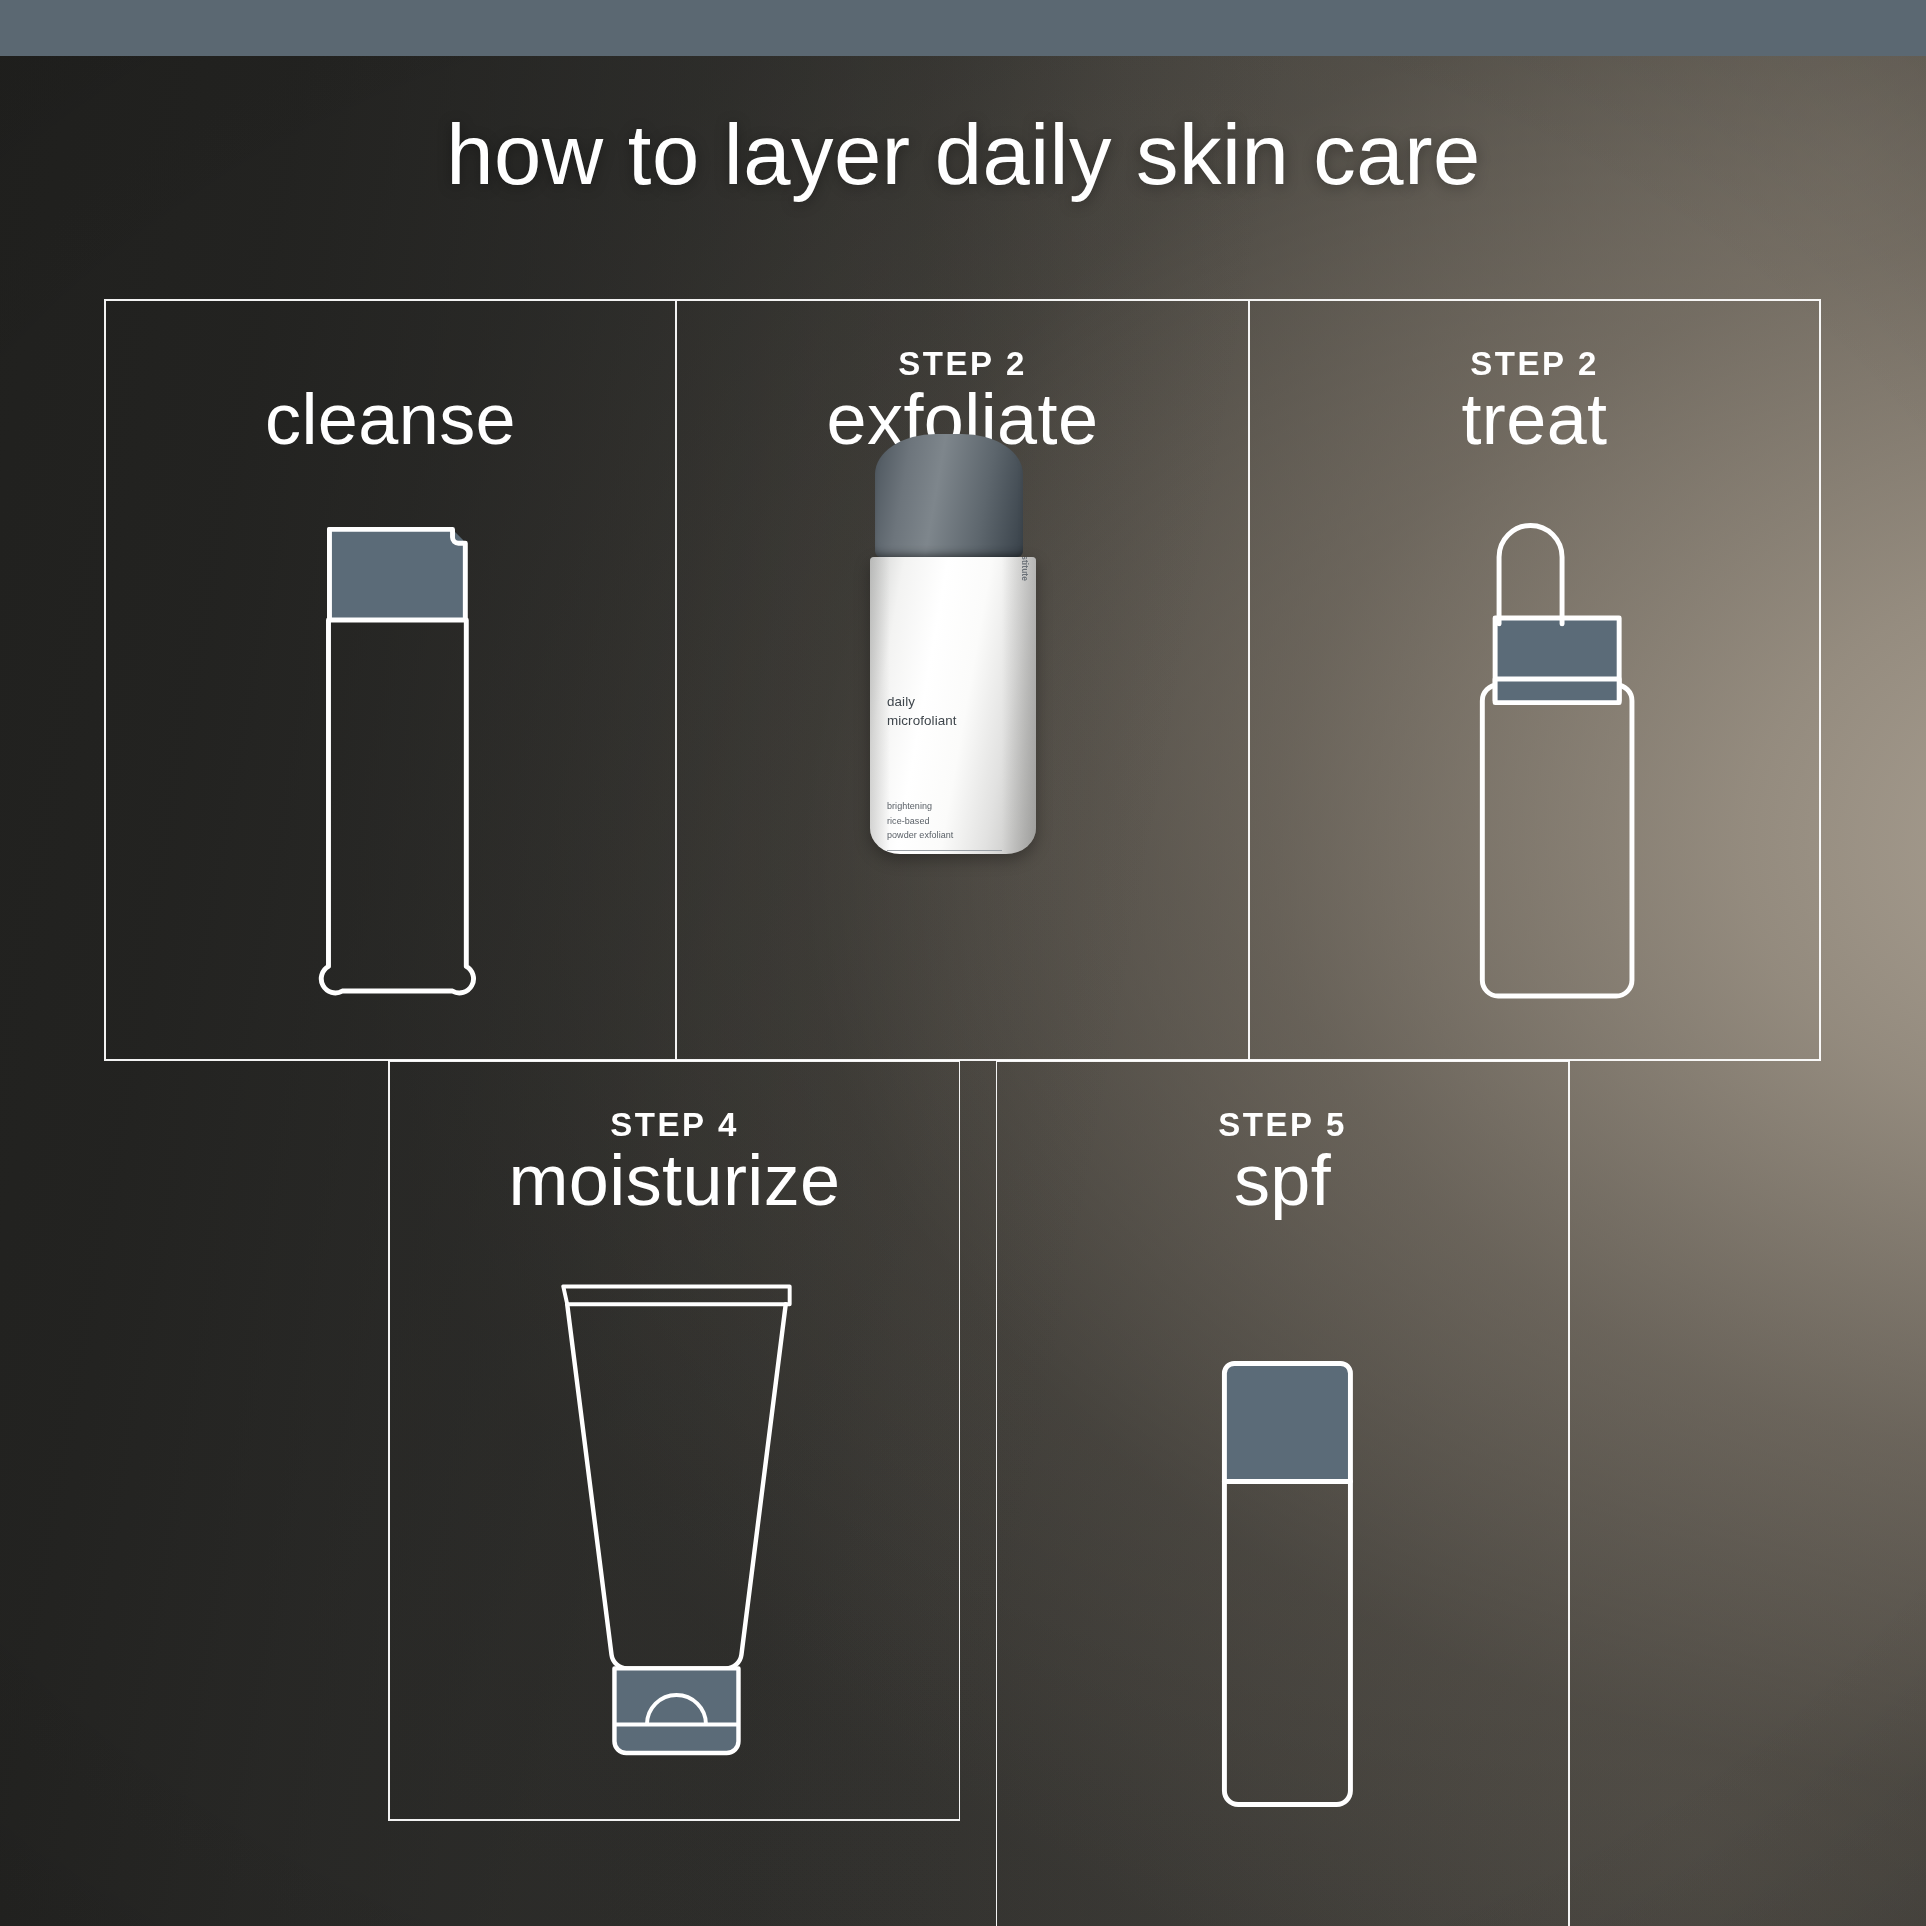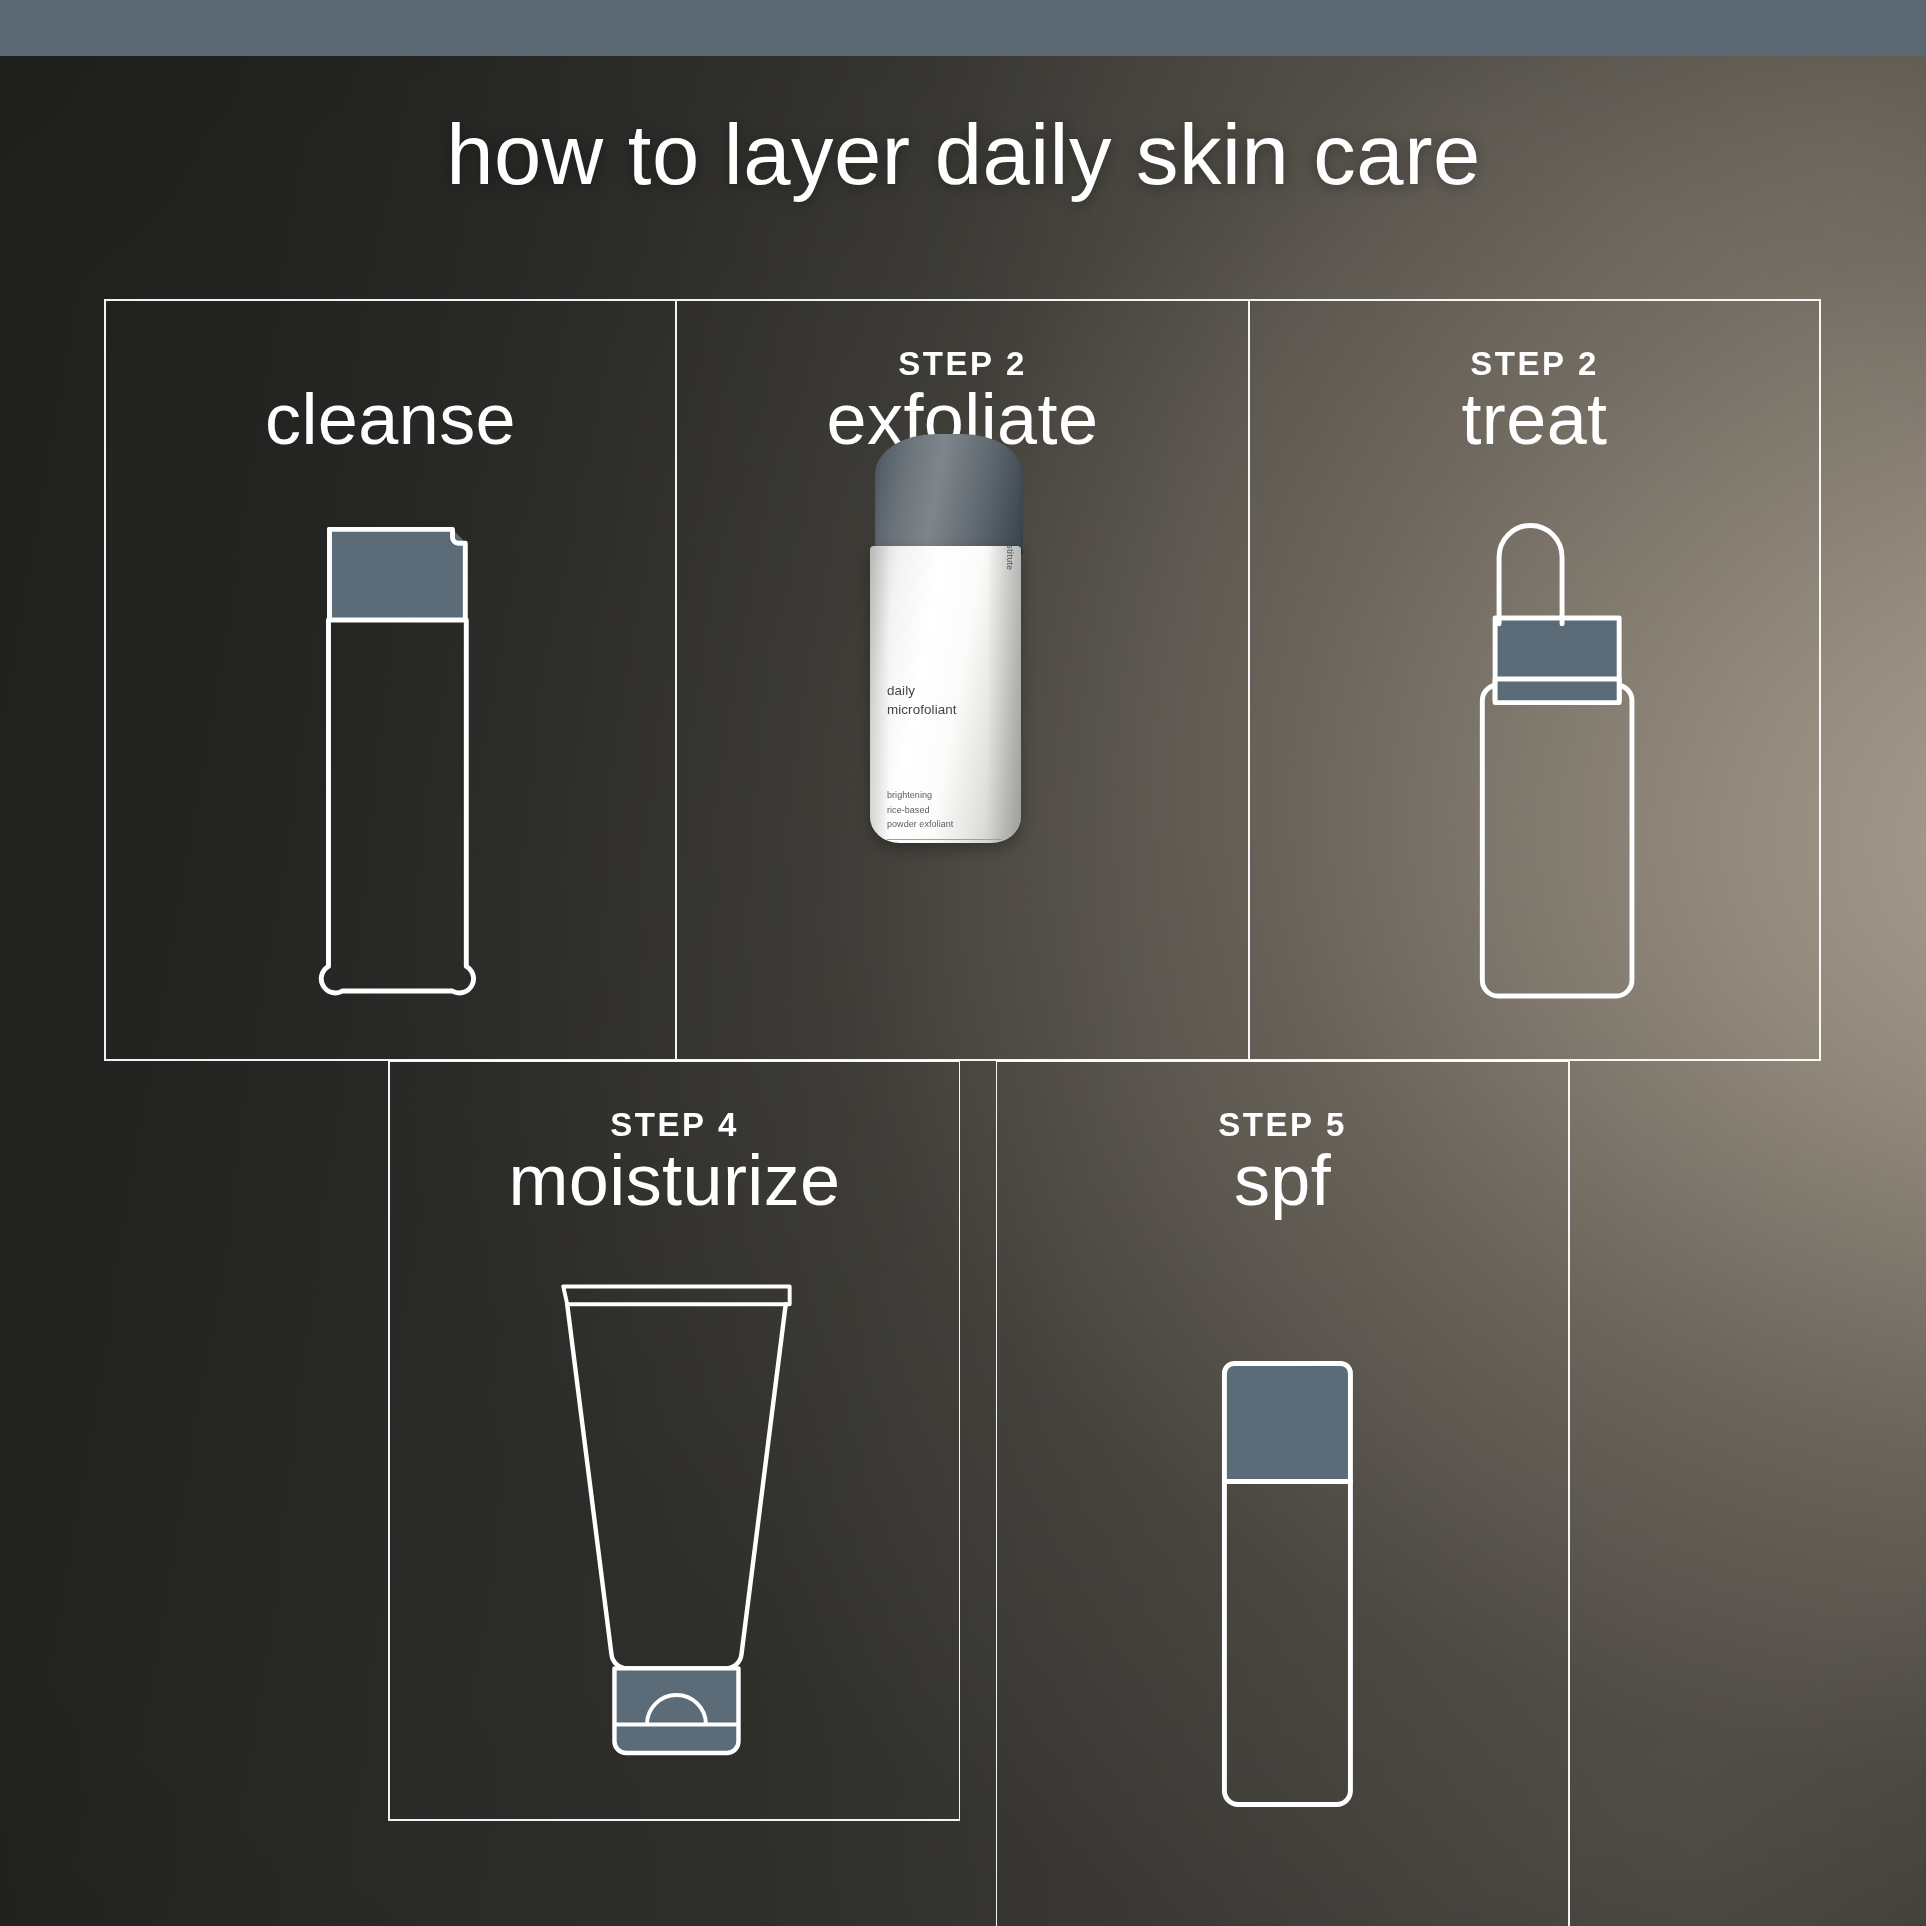--- a/index.html
+++ b/index.html
@@ -74,25 +74,26 @@
   .product-photo{
     position:absolute;left:186px;top:133px;width:170px;height:416px;
   }
   .pp-cap{
     position:absolute;left:12px;top:0;width:148px;height:123px;
     background:linear-gradient(100deg,#4c555d 0%,#6d757c 22%,#7e868c 42%,#5d666d 72%,#39424a 100%);
     border-radius:61px 61px 6px 6px / 40px 40px 6px 6px;
     box-shadow:inset 0 -7px 10px -6px rgba(0,0,0,0.55);
   }
   .pp-body{
-    position:absolute;left:7px;top:112px;width:151px;height:297px;
+    position:absolute;left:7px;top:123px;width:138px;height:297px;
     background:linear-gradient(100deg,#cfd0cf 0%,#f3f3f2 16%,#ffffff 36%,#fbfbfa 56%,#e2e2e1 76%,#b9b9b7 100%);
     border-radius:4px 4px 30px 30px / 4px 4px 26px 26px;
     box-shadow:0 6px 16px rgba(0,0,0,0.30);
     overflow:hidden;
+    padding-left:28px;
   }
   .pp-vert{
     position:absolute;right:16px;top:24px;
     transform-origin:100% 0;
     transform:rotate(90deg) translate(0,-100%);
     white-space:nowrap;
   }
   .pp-brand{
     font-size:25px;font-weight:700;color:#4d555c;letter-spacing:-0.6px;
     line-height:1;

